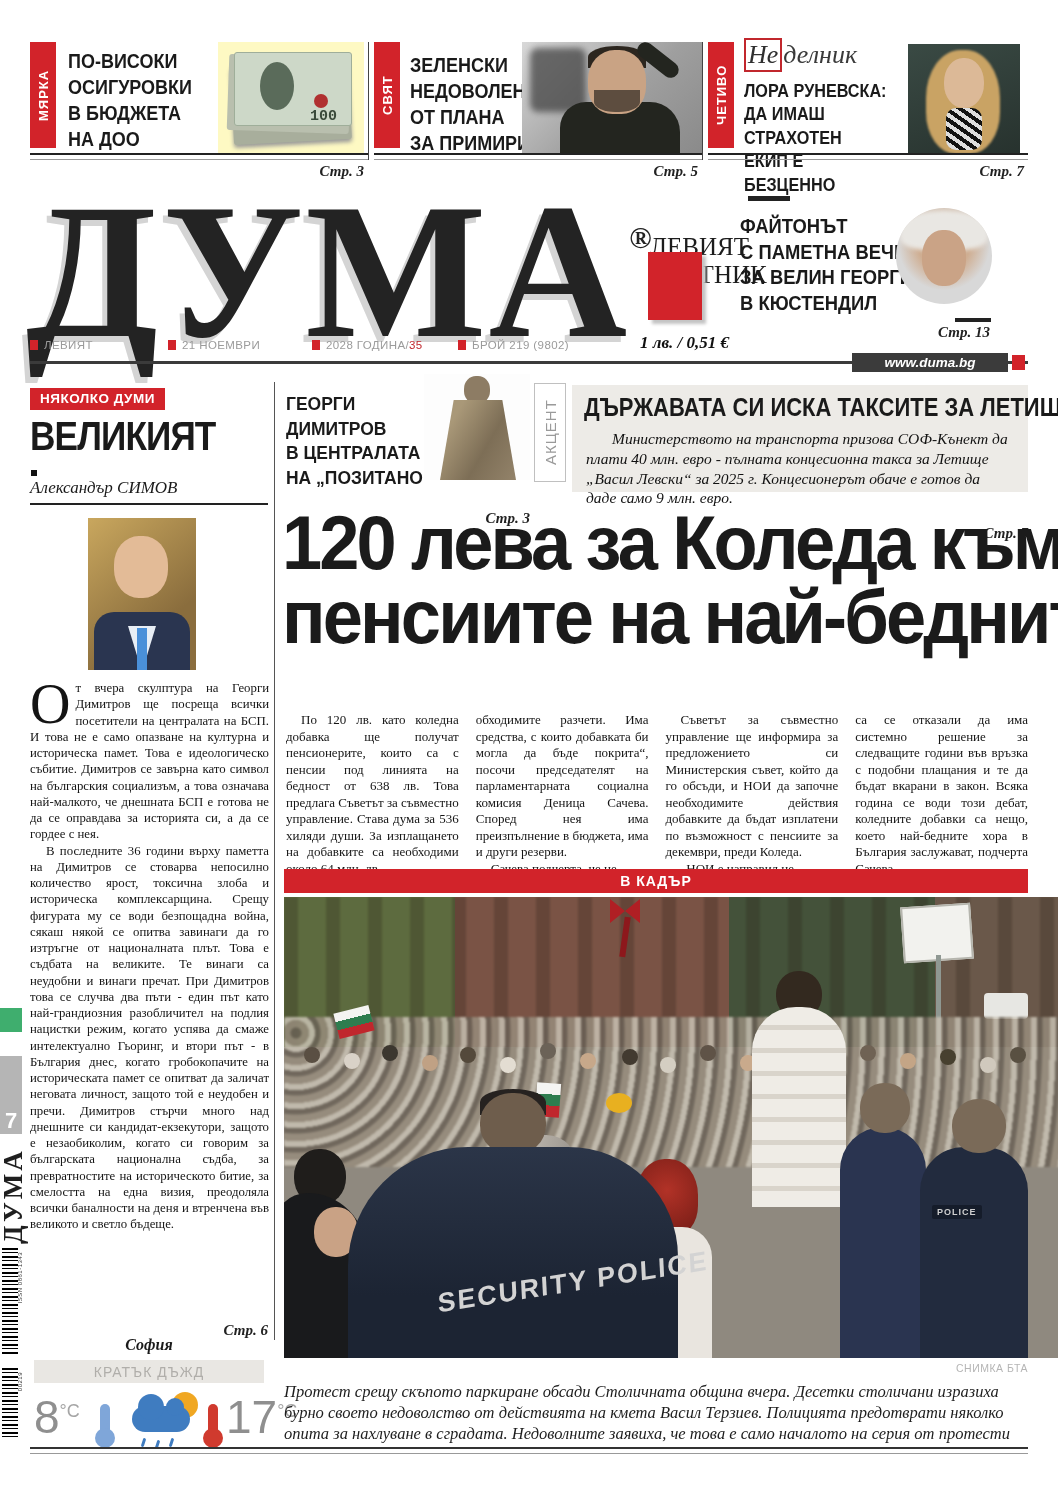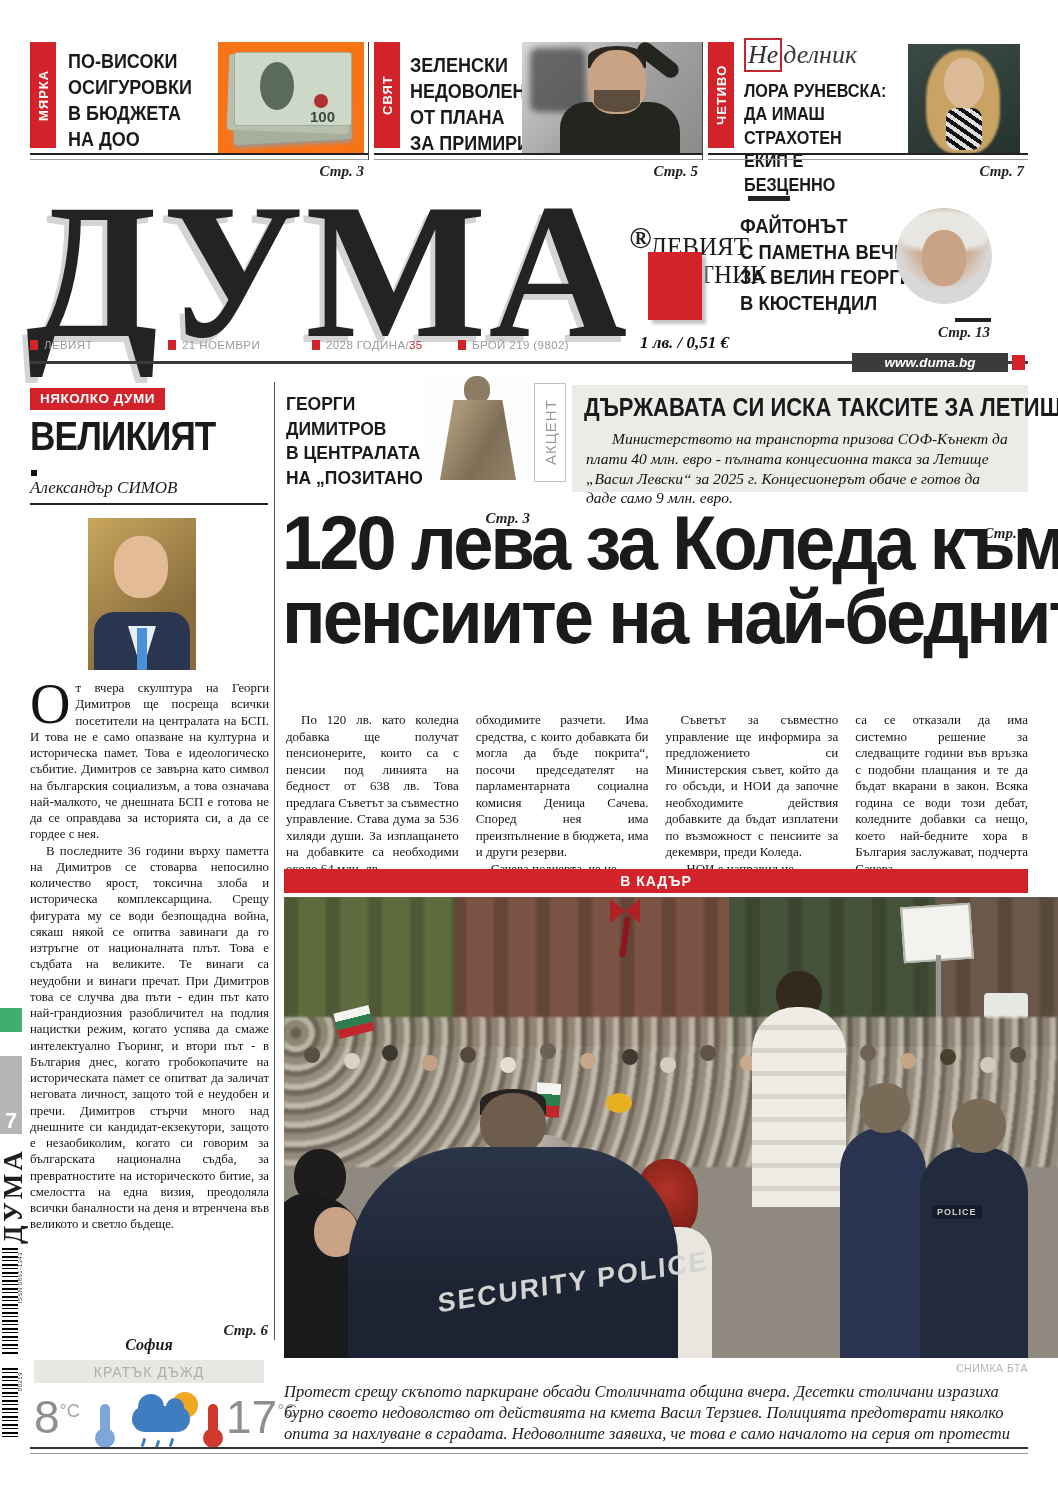--- a/index.html
+++ b/index.html
@@ -12,21 +12,21 @@
   .tag{position:absolute;left:0;top:0;width:26px;height:106px;background:#d2232a;color:#fff;
        display:flex;align-items:center;justify-content:center;font-weight:bold;font-size:13px;
        writing-mode:vertical-rl;transform:rotate(180deg);letter-spacing:1px;}
   .tz-title{position:absolute;font-weight:bold;font-size:20px;line-height:1.3;transform:scaleX(.9);transform-origin:left top;}
   .tz-rule{position:absolute;left:0;bottom:16px;width:100%;height:4px;border-top:2px solid #222;border-bottom:1px solid #9a9a9a;}
   .tz-page{position:absolute;right:4px;bottom:-4px;}
   .vsep{position:absolute;top:42px;width:1px;height:118px;background:#444;}
   
   .imgbox{position:absolute;overflow:hidden;}
   
-  .money{background:#f97316;}
+  .money{background:#fef9c3;font-family:Liberation Mono, monospace;}
   .m-note{position:absolute;border-radius:3px;}
   .m-oval{position:absolute;border-radius:50%;}
   
   .z-photo{background:linear-gradient(135deg,#d8d8d8,#9f9f9f 55%,#8a8a8a);}
   .z-cam{position:absolute;left:8px;top:6px;width:56px;height:64px;background:#3c3c3c;border-radius:8px;filter:blur(3px);opacity:.7;}
   .z-torso{position:absolute;left:38px;bottom:-8px;width:120px;height:60px;background:#23251f;border-radius:26px 30px 0 0;}
   .z-head{position:absolute;left:66px;top:8px;width:58px;height:64px;background:#c9a384;border-radius:46% 46% 42% 42%;}
   .z-hair{position:absolute;left:66px;top:4px;width:58px;height:22px;background:#2c261f;border-radius:50% 50% 0 0;}
   .z-beard{position:absolute;left:72px;top:48px;width:46px;height:22px;background:#4a3e32;border-radius:0 0 46% 46%;opacity:.85;}
   .z-arm{position:absolute;left:112px;top:10px;width:48px;height:16px;background:#23251f;border-radius:8px;transform:rotate(38deg);}

